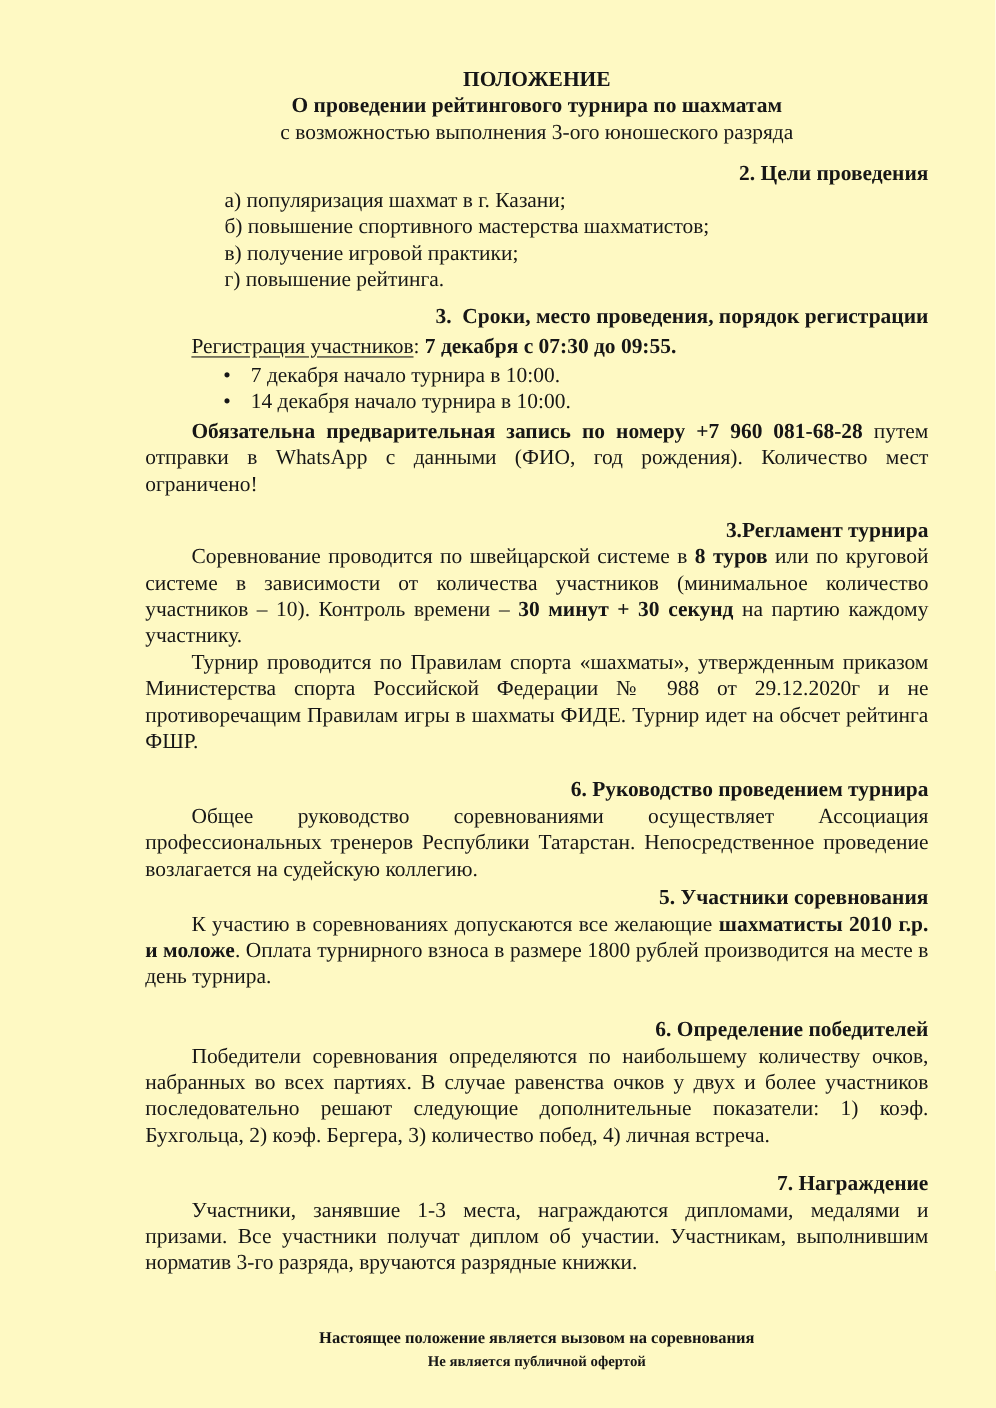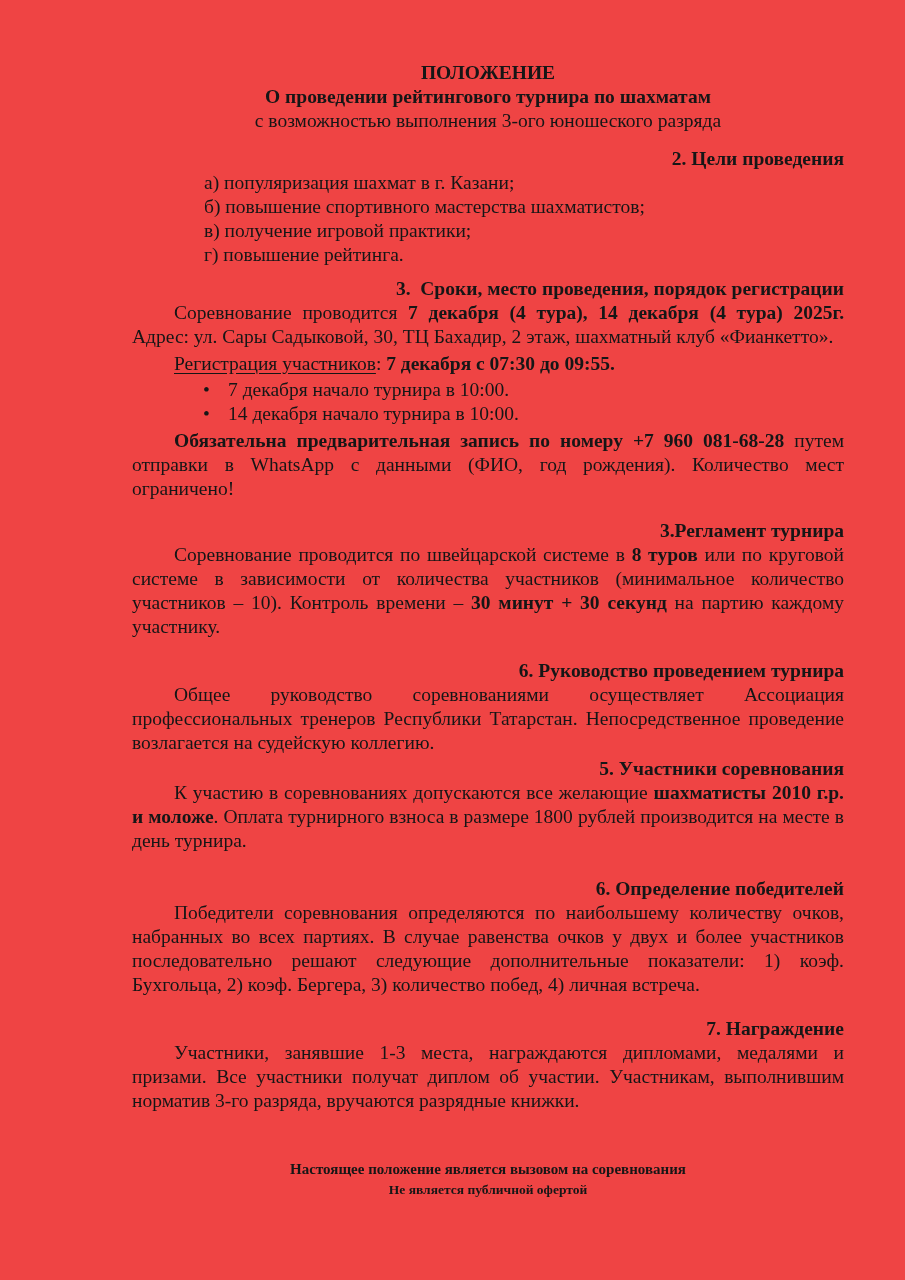--- a/index.html
+++ b/index.html
@@ -4,21 +4,21 @@
 <style>
   html, body {
     margin: 0;
     padding: 0;
     background: #ffffff;
   }
   .page {
     position: relative;
     width: 905px;
     height: 1280px;
-    background: #ef4444;
+    background: #fef9c3;
     overflow: hidden;
     font-family: "Liberation Serif", "DejaVu Serif", serif;
     color: #161616;
   }
   .doc {
     box-sizing: border-box;
     width: 905px;
     padding: 61px 61px 0 132px;
     font-size: 19.5px;
     line-height: 24px;
@@ -93,30 +93,30 @@
     <section>
       <div class="heading mt-goals">2. Цели проведения</div>
       <div class="goal-item">а) популяризация шахмат в г. Казани;</div>
       <div class="goal-item">б) повышение спортивного мастерства шахматистов;</div>
       <div class="goal-item">в) получение игровой практики;</div>
       <div class="goal-item">г) повышение рейтинга.</div>
     </section>
 
     <section>
       <div class="heading mt-schedule">3.&nbsp; Сроки, место проведения, порядок регистрации</div>
-      <div class="para"><span>Соревнование проводится </span><b>7 декабря (4 тура), 14 декабря (4 тура) 2025г.</b><span> Адрес: ул. Сары Садыковой, 30, ТЦ Бахадир, 2 этаж, шахматный клуб «Фианкетто».</span></div>
       <div class="para mt-reg"><u>Регистрация участников</u><span>: </span><b>7 декабря с 07:30 до 09:55.</b></div>
       <div class="bullet-item mt-bullets">7 декабря начало турнира в 10:00.</div>
       <div class="bullet-item">14 декабря начало турнира в 10:00.</div>
       <div class="para mt-mandatory"><b>Обязательна предварительная запись по номеру +7 960 081-68-28</b><span> путем отправки в WhatsApp с данными (ФИО, год рождения). Количество мест ограничено!</span></div>
     </section>
 
     <section>
       <div class="heading mt-regulations">3.Регламент турнира</div>
       <div class="para"><span>Соревнование проводится по швейцарской системе в </span><b>8 туров</b><span> или по круговой системе в зависимости от количества участников (минимальное количество участников – 10). Контроль времени – </span><b>30 минут + 30 секунд</b><span> на партию каждому участнику.</span></div>
+      <div class="para"><span>Турнир проводится по Правилам спорта «шахматы», утвержденным приказом Министерства спорта Российской Федерации № 988 от 29.12.2020г и не противоречащим Правилам игры в шахматы ФИДЕ. Турнир идет на обсчет рейтинга ФШР.</span></div>
     </section>
 
     <section>
       <div class="heading mt-management">6. Руководство проведением турнира</div>
       <div class="para"><span>Общее руководство соревнованиями осуществляет Ассоциация профессиональных тренеров Республики Татарстан. Непосредственное проведение возлагается на судейскую коллегию.</span></div>
     </section>
 
     <section>
       <div class="heading mt-participants">5. Участники соревнования</div>
       <div class="para"><span>К участию в соревнованиях допускаются все желающие </span><b>шахматисты 2010 г.р. и моложе</b><span>. Оплата турнирного взноса в размере 1800 рублей производится на месте в день турнира.</span></div>

